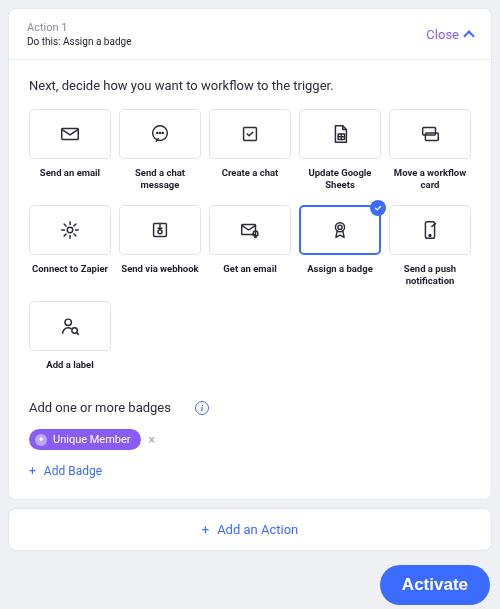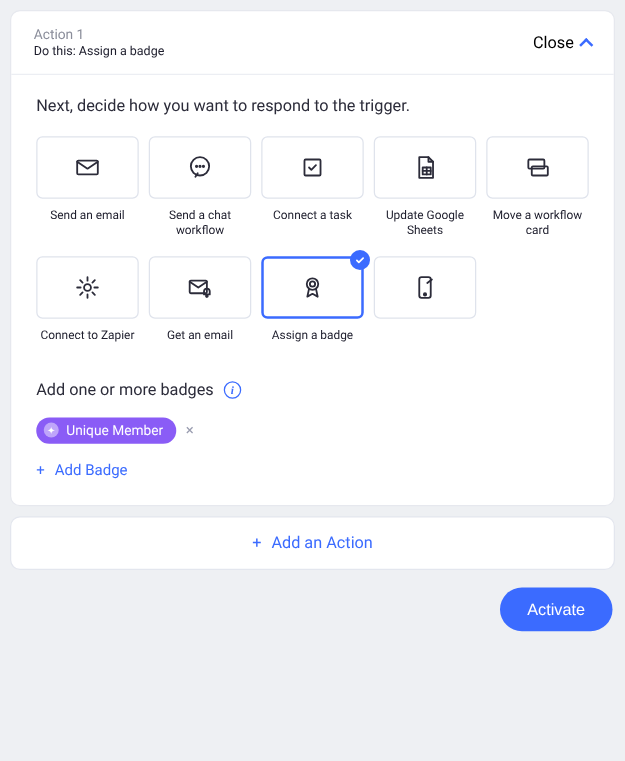--- a/index.html
+++ b/index.html
@@ -29,21 +29,21 @@
     font-size: 11px;
     color: #8a8d9a;
   }
   .do-this {
     font-size: 10px;
     font-weight: 400;
     color: #1d1d2c;
     margin-top: 2px;
   }
   .close-toggle {
-    color: #000000;
+    color: #8b5cf6;
     font-size: 13px;
     cursor: pointer;
     display: flex;
     align-items: center;
     gap: 6px;
     padding-top: 6px;
   }
   .card-body {
     padding: 18px 20px 20px 20px;
   }
@@ -75,21 +75,21 @@
     justify-content: center;
     background: #fff;
     position: relative;
   }
   .opt.selected .tile {
     border: 2px solid #3b6bff;
   }
   .opt .label {
     margin-top: 8px;
     font-size: 9.5px;
-    font-weight: 400;
+    font-weight: 700;
     text-align: center;
     color: #1d1d2c;
     line-height: 1.25;
     max-width: 90px;
   }
   .check-badge {
     position: absolute;
     top: -7px;
     right: -7px;
     width: 16px;
@@ -109,21 +109,21 @@
     stroke-width: 1.6;
     stroke-linecap: round;
     stroke-linejoin: round;
   }
   .section-heading {
     font-size: 13px;
     color: #2c2c3a;
     margin-top: 30px;
     display: flex;
     align-items: center;
-    gap: 8px;
+    gap: 24px;
   }
   .info-icon {
     width: 14px;
     height: 14px;
     border: 1.4px solid #3b6bff;
     border-radius: 50%;
     color: #3b6bff;
     font-size: 9px;
     font-weight: 700;
     display: inline-flex;
@@ -191,22 +191,22 @@
     display: flex;
     justify-content: flex-end;
     padding: 6px 10px 0 10px;
   }
   .activate-btn {
     background: #3b6bff;
     color: #fff;
     border: none;
     border-radius: 22px;
     padding: 10px 22px;
-    font-size: 13px;
-    font-weight: 400;
+    font-size: 17px;
+    font-weight: 700;
     cursor: pointer;
   }
   .chev {
     width: 8px; height: 8px;
     border-top: 2px solid #3b6bff;
     border-right: 2px solid #3b6bff;
     transform: rotate(-45deg);
     margin-top: 3px;
   }
 </style>
@@ -219,21 +219,21 @@
       <div class="action-num">Action 1</div>
       <div class="do-this">Do this: Assign a badge</div>
     </div>
     <div class="close-toggle">
       <span>Close</span>
       <span class="chev"></span>
     </div>
   </div>
 
   <div class="card-body">
-    <div class="prompt">Next, decide how you want to respond to the trigger.</div>
+    <div class="prompt">Next, decide how you want to workflow to the trigger.</div>
 
     <div class="grid">
 
       <div class="opt">
         <div class="tile">
           <svg class="icon" viewBox="0 0 24 24">
               <rect x="3" y="6" width="18" height="12" rx="1"></rect>
               <path d="M3 7l9 6 9-6"></path>
             </svg>
         </div>
@@ -243,31 +243,31 @@
       <div class="opt">
         <div class="tile">
           <svg class="icon" viewBox="0 0 24 24">
               <circle cx="12" cy="11" r="8"></circle>
               <path d="M8 20l2-3"></path>
               <circle cx="9" cy="11" r="0.6" fill="#2c2c3a"></circle>
               <circle cx="12" cy="11" r="0.6" fill="#2c2c3a"></circle>
               <circle cx="15" cy="11" r="0.6" fill="#2c2c3a"></circle>
             </svg>
         </div>
-        <div class="label">Send a chat workflow</div>
+        <div class="label">Send a chat message</div>
       </div>
 
       <div class="opt">
         <div class="tile">
           <svg class="icon" viewBox="0 0 24 24">
               <rect x="5" y="5" width="14" height="14" rx="1"></rect>
               <path d="M9 12l2 2 4-4"></path>
             </svg>
         </div>
-        <div class="label">Connect a task</div>
+        <div class="label">Create a chat</div>
       </div>
 
       <div class="opt">
         <div class="tile">
           <svg class="icon" viewBox="0 0 24 24">
               <path d="M7 3h8l4 4v14H7z"></path>
               <path d="M15 3v4h4"></path>
               <rect x="10" y="12" width="7" height="6"></rect>
               <path d="M13.5 12v6M10 15h7"></path>
             </svg>
@@ -288,20 +288,30 @@
       <div class="opt">
         <div class="tile">
           <svg class="icon" viewBox="0 0 24 24">
               <circle cx="12" cy="12" r="3"></circle>
               <path d="M12 3v3M12 18v3M3 12h3M18 12h3M5.6 5.6l2.1 2.1M16.3 16.3l2.1 2.1M5.6 18.4l2.1-2.1M16.3 7.7l2.1-2.1"></path>
             </svg>
         </div>
         <div class="label">Connect to Zapier</div>
       </div>
 
+      <div class="opt">
+        <div class="tile">
+          <svg class="icon" viewBox="0 0 24 24">
+              <rect x="5" y="5" width="14" height="14" rx="1"></rect>
+              <path d="M12 5v5M10 10h4"></path>
+              <circle cx="12" cy="14" r="2.2"></circle>
+            </svg>
+        </div>
+        <div class="label">Send via webhook</div>
+      </div>
 
       <div class="opt">
         <div class="tile">
           <svg class="icon" viewBox="0 0 24 24">
               <rect x="3" y="6" width="15" height="11" rx="1"></rect>
               <path d="M3 7l7.5 5 7.5-5"></path>
               <path d="M18 13c1.5 0 2.5 1 2.5 2.5V18h-5v-2.5c0-1.5 1-2.5 2.5-2.5z"></path>
               <circle cx="18" cy="19.5" r="0.8" fill="#2c2c3a"></circle>
             </svg>
         </div>
@@ -326,23 +336,35 @@
 
 
       <div class="opt">
         <div class="tile">
           <svg class="icon" viewBox="0 0 24 24">
               <rect x="7" y="3" width="10" height="18" rx="2"></rect>
               <circle cx="12" cy="18" r="1" fill="#2c2c3a"></circle>
               <path d="M14 8l4-3"></path>
             </svg>
         </div>
-      </div>
-
-
+        <div class="label">Send a push notification</div>
+      </div>
+
+
+      <div class="opt">
+        <div class="tile">
+          <svg class="icon" viewBox="0 0 24 24">
+              <circle cx="10" cy="8" r="3.5"></circle>
+              <path d="M4 20c0-3.5 3-6 6-6 1.2 0 2.3.3 3.2.9"></path>
+              <circle cx="17" cy="17" r="3"></circle>
+              <path d="M19.2 19.2l2 2"></path>
+            </svg>
+        </div>
+        <div class="label">Add a label</div>
+      </div>
 
     </div>
 
     <div class="section-heading">
       <span>Add one or more badges</span>
       <span class="info-icon">i</span>
     </div>
 
     <div class="badge-row">
       <span class="chip">

